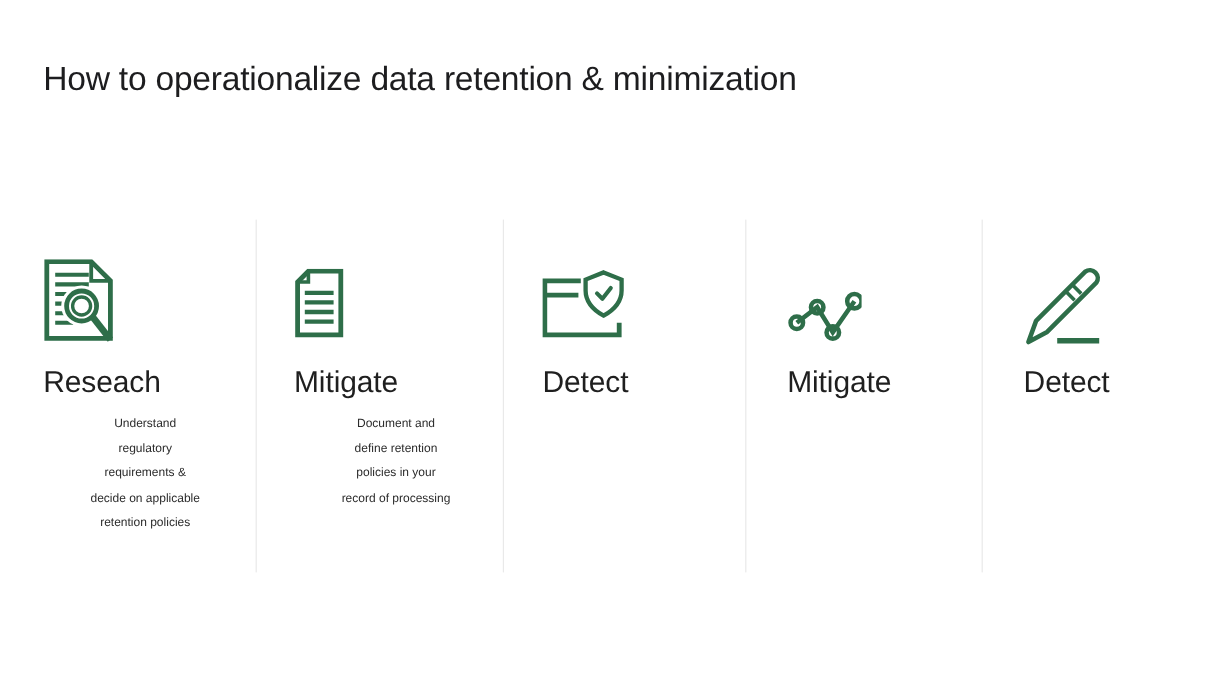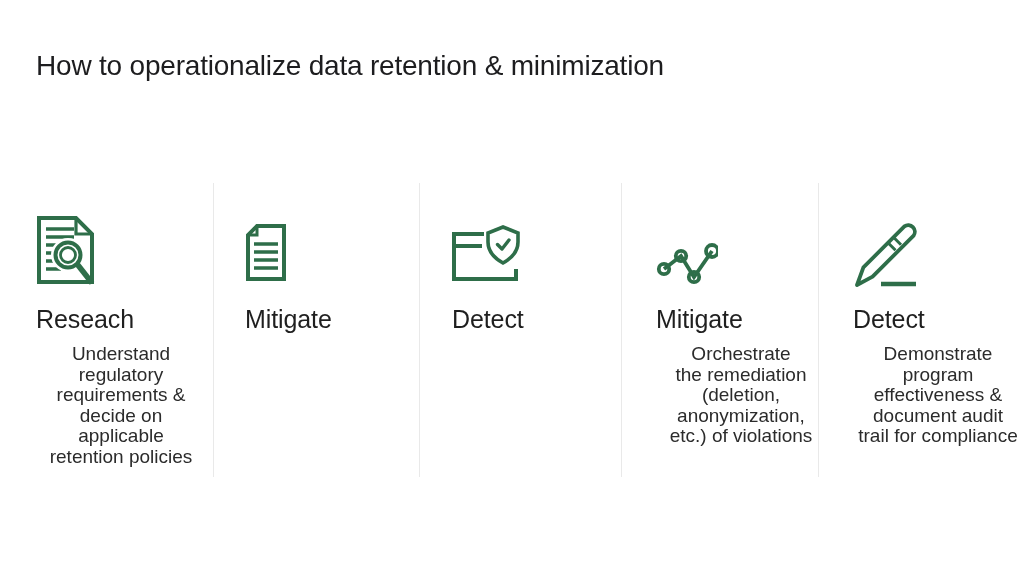--- a/index.html
+++ b/index.html
@@ -44,21 +44,21 @@
   .s3 .step-icon{top:42px;}
   .s4 .step-icon{top:58px;}
   .s5 .step-icon{top:33px;}
   .step-title{
     position:absolute;left:0;top:122px;
     font-size:25px;font-weight:400;color:#1f1f1f;
     letter-spacing:-0.1px;white-space:nowrap;
   }
   .step-desc{
     position:absolute;left:0;top:161px;width:170px;
-    font-size:19px;line-height:20.6px;color:var(--body-color);
+    font-size:10px;line-height:20.6px;color:var(--body-color);
     white-space:pre-line;
   }
   svg{display:block;}
   .stroke{fill:none;stroke:var(--accent);}
 </style>
 </head>
 <body>
 
 <div class="slide">
 
@@ -91,20 +91,24 @@
 
   <div class="step s2">
     <span class="step-icon">
       <svg width="42" height="58" viewBox="0 0 42 58">
         <path class="stroke" stroke-width="4" d="M12 2 H39 V55 H3 V11 Z"></path>
         <path class="stroke" stroke-width="3" d="M12 2 V11 H3"></path>
         <path class="stroke" stroke-width="3.6" d="M9 20 H33 M9 28 H33 M9 36 H33 M9 44 H33"></path>
       </svg>
     </span>
     <div class="step-title">Mitigate</div>
+    <div class="step-desc">Document and
+define retention
+policies in your
+record of processing</div>
   </div>
 
   <div class="step s3">
     <span class="step-icon">
       <svg width="70" height="57" viewBox="0 0 70 57">
         <path class="stroke" stroke-width="4" d="M32 9 H2 V54 H64 V44"></path>
         <path class="stroke" stroke-width="4" d="M2 21 H30"></path>
         <path class="stroke" stroke-width="3.6" d="M51 2 L66 8 V17 C66 27 60 33 51 38 C42 33 36 27 36 17 V8 Z"></path>
         <path class="stroke" stroke-width="3.4" stroke-linecap="round" stroke-linejoin="round" d="M45.5 19.5 L50 24 L57 15"></path>
       </svg>
@@ -116,36 +120,26 @@
     <span class="step-icon">
       <svg width="62" height="44" viewBox="0 0 62 44">
         <path class="stroke" stroke-width="3.8" d="M8 28 L25 15 L38 36 L56 10"></path>
         <circle class="stroke" fill="#ffffff" stroke-width="3.8" cx="8" cy="28" r="5.2"></circle>
         <circle class="stroke" fill="#ffffff" stroke-width="3.8" cx="25" cy="15" r="5.2"></circle>
         <circle class="stroke" fill="#ffffff" stroke-width="3.8" cx="38" cy="36" r="5.2"></circle>
         <circle class="stroke" fill="#ffffff" stroke-width="3.8" cx="56" cy="10" r="6"></circle>
       </svg>
     </span>
     <div class="step-title">Mitigate</div>
-    <div class="step-desc">Orchestrate
-the remediation
-(deletion,
-anonymization,
- etc.) of violations</div>
   </div>
 
   <div class="step s5">
     <span class="step-icon">
       <svg width="68" height="72" viewBox="0 0 68 72">
         <path class="stroke" stroke-width="3.8" stroke-linejoin="round" d="M4 69 L10.4 51.4 L51.4 10.4 A6.6 6.6 0 0 1 60.6 19.6 L19.6 60.6 Z"></path>
         <path class="stroke" stroke-width="3" d="M41 21.7 L48 28.7 M35.5 27.2 L42.5 34.2"></path>
         <path class="stroke" stroke-width="4.5" d="M28 68 H63"></path>
       </svg>
     </span>
     <div class="step-title">Detect</div>
-    <div class="step-desc">Demonstrate
-program
-effectiveness &amp;
-document audit
-trail for compliance</div>
   </div>
 
 </div>
 
 </body></html>

